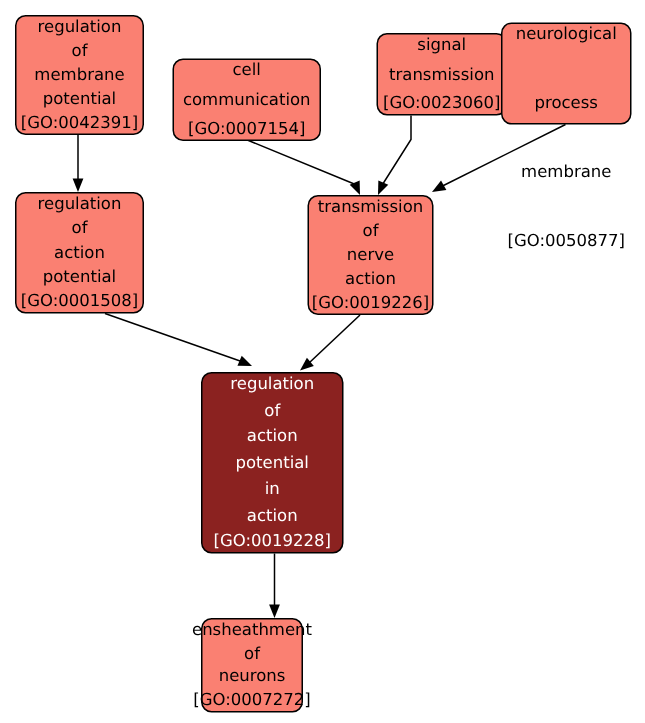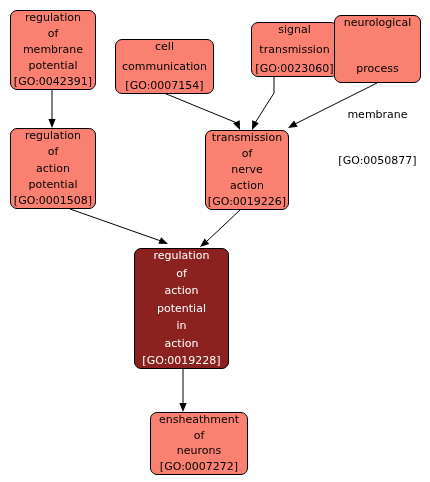--- a/index.html
+++ b/index.html
@@ -108,19 +108,19 @@
     </div>
     <div class="node highlight" title="regulation of action potential in neuron GO:0019228" style="left: 134px; top: 248px; width: 95px; height: 121px;">
       <span class="line">regulation</span>
       <span class="line">of</span>
       <span class="line">action</span>
       <span class="line">potential</span>
       <span class="line">in</span>
       <span class="line">action</span>
       <span class="line">[GO:0019228]</span>
     </div>
-    <div class="node normal" title="ensheathment of neurons GO:0007272" style="left: 150px; top: 412px; width: 98px; height: 63px;">
+    <div class="node normal" title="ensheathment of neurons GO:0007272" style="left: 134px; top: 412px; width: 68px; height: 63px;">
       <span class="line">ensheathment</span>
       <span class="line">of</span>
       <span class="line">neurons</span>
       <span class="line">[GO:0007272]</span>
     </div>
   </div>
 
 </body></html>

